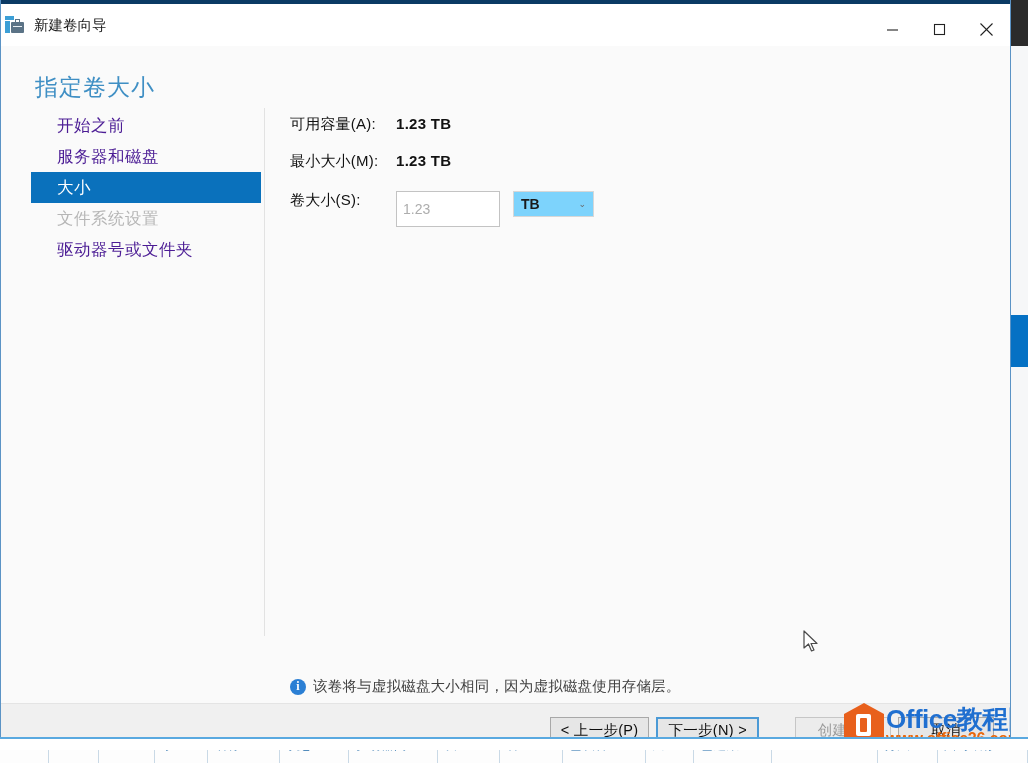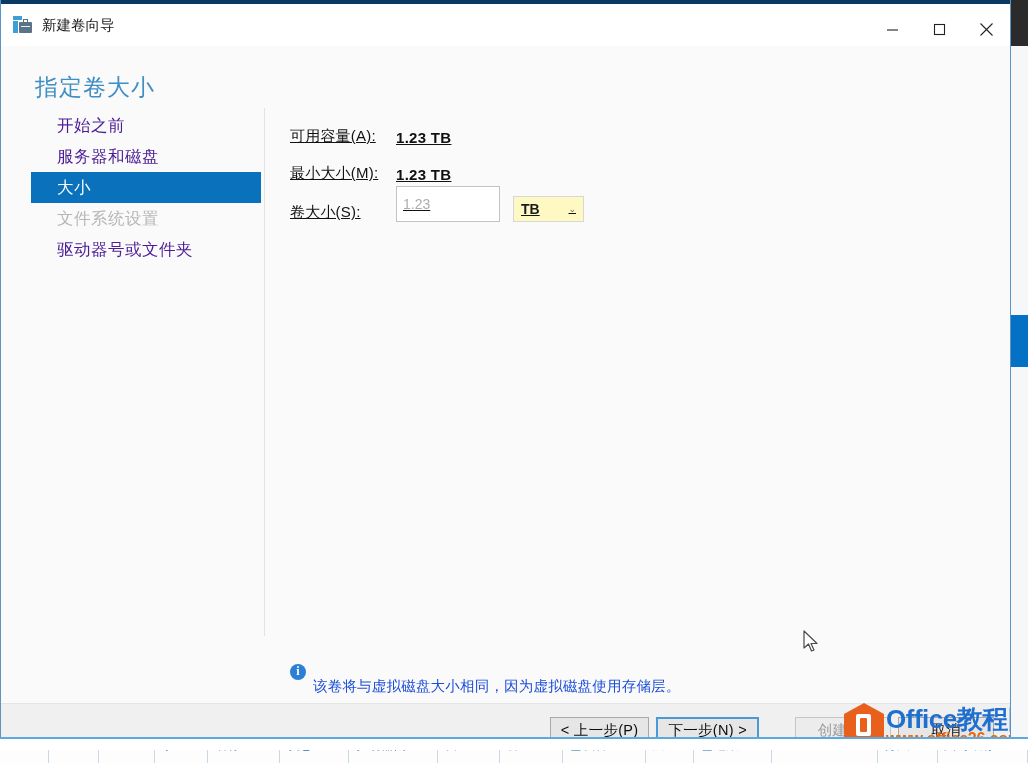--- a/index.html
+++ b/index.html
@@ -105,21 +105,21 @@
     height: 46px;
     background: #ffffff;
     border-top: 4px solid #0a3a64;
     box-sizing: border-box;
     display: flex;
     align-items: center;
   }
   #title-bar .tb-left {
     display: flex;
     align-items: center;
-    padding-left: 12px;
+    padding-left: 4px;
     gap: 9px;
   }
   .app-icon {
     width: 20px; height: 18px;
     position: relative;
     flex: none;
   }
   .app-icon .ai-a {
     position: absolute; left: 0; top: 0;
     width: 9px; height: 4px;
@@ -221,24 +221,23 @@
   
   #content-pane {
     position: absolute;
     left: 289px;
     top: 0;
     right: 14px;
     bottom: 0;
   }
   .field-row {
     display: flex;
-    align-items: flex-end;
+    align-items: flex-start;
     font-size: 15px;
     color: #111111;
-    text-decoration: underline;
   }
   #row-capacity { margin-top: 12px; height: 31px; }
   #row-minimum  { margin-top: 6px;  height: 31px; }
   #row-volume   { margin-top: 8px;  height: 31px; }
 
   .field-label {
     width: 106px;
     flex: none;
     letter-spacing: 0.2px;
   }
@@ -258,23 +257,23 @@
     font-size: 14px;
     color: #adadad;
     padding: 0 6px;
     box-sizing: border-box;
     outline: none;
   }
   #volume-size-input::placeholder { color: #adadad; }
 
   #unit-select {
     margin-left: 13px;
-    width: 71px;
+    width: 81px;
     height: 26px;
-    background: #fef9c3;
+    background: #7dd3fc;
     border: 1px solid #d7d7d7;
     box-sizing: border-box;
     display: flex;
     align-items: center;
     padding: 0 7px;
     justify-content: space-between;
     font-size: 14px;
     color: #1a1a1a;
     font-weight: 600;
   }
@@ -303,24 +302,23 @@
     font-weight: 700;
     font-family: "Liberation Serif", serif;
     display: flex;
     align-items: center;
     justify-content: center;
     flex: none;
     margin-top: 1px;
   }
   #info-text {
     font-size: 14.5px;
-    color: #1d4ed8;
+    color: #404040;
     line-height: 1.2;
     letter-spacing: 0.2px;
-    margin-top: 15px;
   }
 
   
   #footer-sep {
     height: 1px;
     background: #e4e4e4;
   }
   #footer {
     height: 53px;
     background: #f0f0f0;

